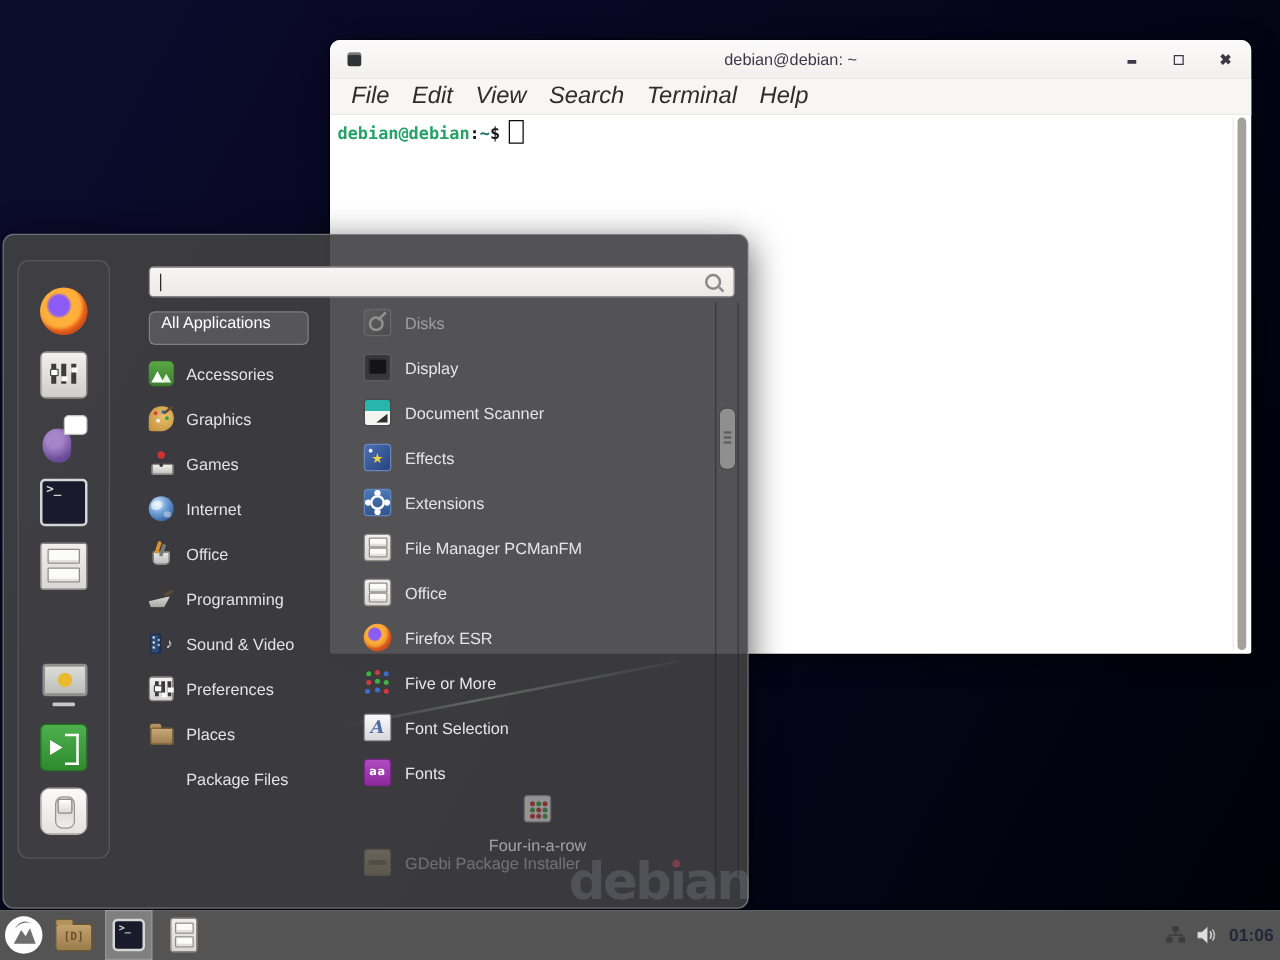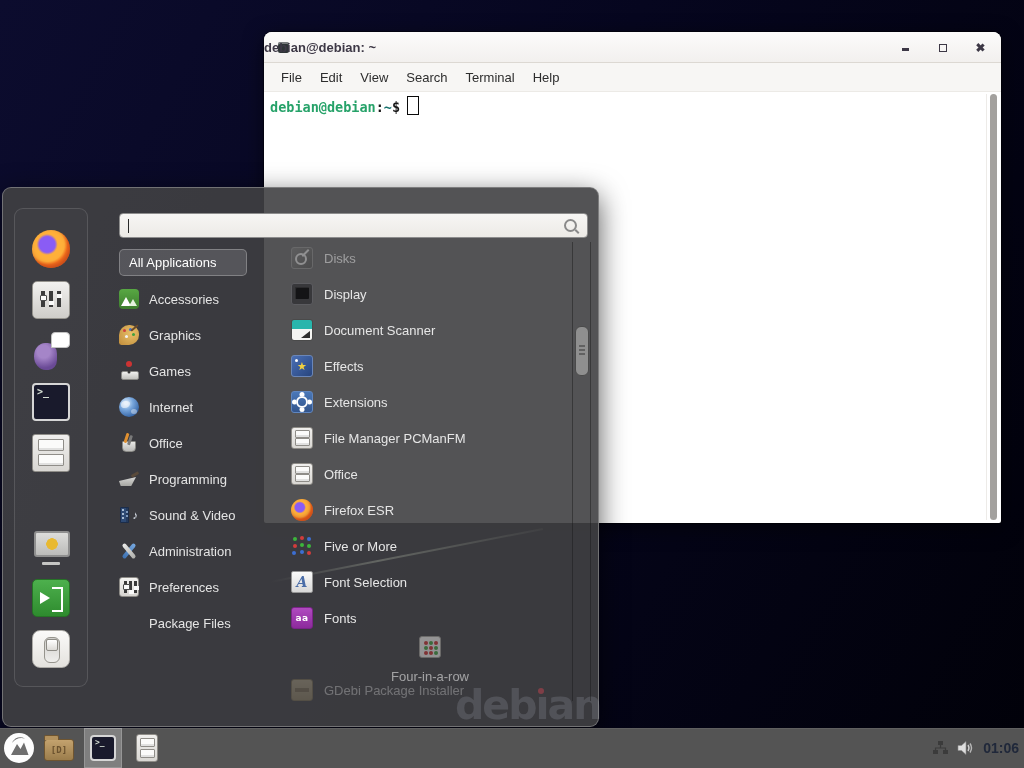--- a/index.html
+++ b/index.html
@@ -6,29 +6,29 @@
   body{width:1024px;height:768px;overflow:hidden;font-family:"Liberation Sans",sans-serif;position:relative;background:#000;}
   .desktop{position:absolute;inset:0;background:linear-gradient(118deg,#0c0c2e 0%,#06061f 45%,#010109 100%);}
 
   
   .terminal-window{position:absolute;left:264px;top:32px;width:737px;height:491px;background:#fff;
     border-radius:8px 8px 2px 2px;box-shadow:0 0 0 1px rgba(0,0,0,0.4),0 5px 20px rgba(0,0,0,0.55);}
   .titlebar{height:30px;background:linear-gradient(180deg,#fcfbfb,#f2f0ee);border-bottom:1px solid #dcd8d2;
     border-radius:8px 8px 0 0;position:relative;display:flex;align-items:center;}
   .tb-icon{position:absolute;left:14px;top:10px;width:11px;height:11px;background:#2e3436;border-radius:2px;
     box-shadow:inset 0 2px 0 rgba(255,255,255,0.35);}
-  .tb-title{position:absolute;left:0;right:0;text-align:left;font-weight:bold;font-size:13px;color:#3d3846;}
+  .tb-title{position:absolute;left:0;right:0;text-align:center;font-weight:normal;font-size:13px;color:#3d3846;}
   .tb-buttons{position:absolute;right:16px;top:0;height:100%;display:flex;align-items:center;gap:26px;}
   .wb{width:11px;height:11px;position:relative;}
   .wb-min::before{content:"";position:absolute;left:2px;bottom:2px;width:7px;height:2.5px;background:#3d3846;}
   .wb-max::before{content:"";position:absolute;left:2px;top:2px;width:6px;height:6px;border:1.5px solid #3d3846;}
   .wb-close::before,.wb-close::after{content:"";position:absolute;left:4.5px;top:1px;width:2.5px;height:9px;background:#3d3846;}
   .wb-close::before{transform:rotate(45deg);}.wb-close::after{transform:rotate(-45deg);}
   .menubar{display:flex;align-items:center;height:28px;padding-left:8px;background:#f7f6f4;border-bottom:1px solid #eceae6;}
-  .mb-item{padding:0 9px;font-size:13px;color:#2d2d2d;}
+  .mb-item{padding:0 9px;font-size:19px;color:#2d2d2d;font-style:italic;}
   .term-body{position:relative;height:calc(100% - 59px);padding:4px 6px;box-sizing:border-box;
     font:bold 13.5px "DejaVu Sans Mono",monospace;}
   .p-user{color:#26a269;}
   .p-sep,.p-sym{color:#161616;}
   .p-path{color:#17726d;}
   .cursor{display:inline-block;width:10px;height:17px;border:1.5px solid #0a0a0a;margin-left:7px;vertical-align:text-bottom;}
   .term-scrollbar{position:absolute;top:2px;bottom:4px;right:3px;width:11px;border-left:1px solid #edebe8;}
   .term-thumb{position:absolute;top:0;bottom:0;right:1.5px;width:7px;background:#a3a19e;border-radius:4px;}
 
   
@@ -51,21 +51,21 @@
 
   .search-box{position:absolute;left:116px;top:25px;width:469px;height:25px;box-sizing:border-box;
     background:linear-gradient(180deg,#f7f6f4,#eceae6);border:1px solid #8d8d8d;border-radius:4px;
     display:flex;align-items:center;padding:0 8px;gap:6px;}
   .search-caret{width:1px;height:14px;background:#2a2a2a;flex:none;}
   .search-input{flex:1;background:transparent;border:none;outline:none;font-size:13px;color:#222;min-width:0;}
   .search-icon{width:9px;height:9px;border:2px solid #8a8a8a;border-radius:50%;position:relative;flex:none;margin-right:2px;}
   .search-icon::after{content:"";position:absolute;width:2px;height:5px;background:#8a8a8a;transform:rotate(-45deg);right:-3px;bottom:-4px;}
 
   .categories{position:absolute;left:108px;top:61px;width:154px;}
-  .cat-selected{height:27px;width:128px;margin:0 0 5px 8px;box-sizing:border-box;display:flex;align-items:center;padding-left:9px;
+  .cat-selected{height:27px;width:128px;margin:0 0 5px 8px;box-sizing:border-box;display:flex;align-items:flex-start;padding-left:9px;
     background:rgba(255,255,255,0.14);border:1px solid rgba(255,255,255,0.26);border-radius:5px;color:#fff;font-size:13px;}
   .cat-item{height:36px;display:flex;align-items:center;padding-left:8px;gap:10px;color:#e4e4e4;font-size:13px;border-radius:4px;}
   .cicon{width:20px;height:20px;position:relative;flex:none;display:flex;align-items:center;justify-content:center;box-sizing:border-box;}
 
   .apps{position:absolute;left:276px;top:52px;width:290px;}
   .app-item{height:36px;display:flex;align-items:center;padding-left:12px;gap:11px;color:#e6e6e6;font-size:13px;border-radius:4px;text-align:center;}
   .aicon{width:22px;height:22px;position:relative;flex:none;display:flex;align-items:center;justify-content:center;box-sizing:border-box;}
 
   .menu-scrollbar{position:absolute;left:569px;top:54px;width:17px;height:459px;
     border-left:1px solid rgba(25,25,25,0.45);border-right:1px solid rgba(25,25,25,0.45);}
@@ -273,26 +273,26 @@
         </div>
         <div class="cat-item">
           <span class="cicon c-programming"></span>
           <span class="cat-label">Programming</span>
         </div>
         <div class="cat-item">
           <span class="cicon c-sound-video">♪</span>
           <span class="cat-label">Sound &amp; Video</span>
         </div>
         <div class="cat-item">
-          <span class="cicon c-administration"></span>
-          <span class="cat-label">Administration</span>
-        </div>
-        <div class="cat-item">
           <span class="cicon c-preferences"></span>
           <span class="cat-label">Preferences</span>
+        </div>
+        <div class="cat-item">
+          <span class="cicon c-places"></span>
+          <span class="cat-label">Places</span>
         </div>
         <div class="cat-item">
           <span class="cicon c-none"></span>
           <span class="cat-label">Package Files</span>
         </div>
       </div>
     <div class="apps" id="apps">
         <div class="app-item" style="opacity: 0.5;">
           <span class="aicon ic-disks"></span>
           <span class="app-label">Disks</span>

